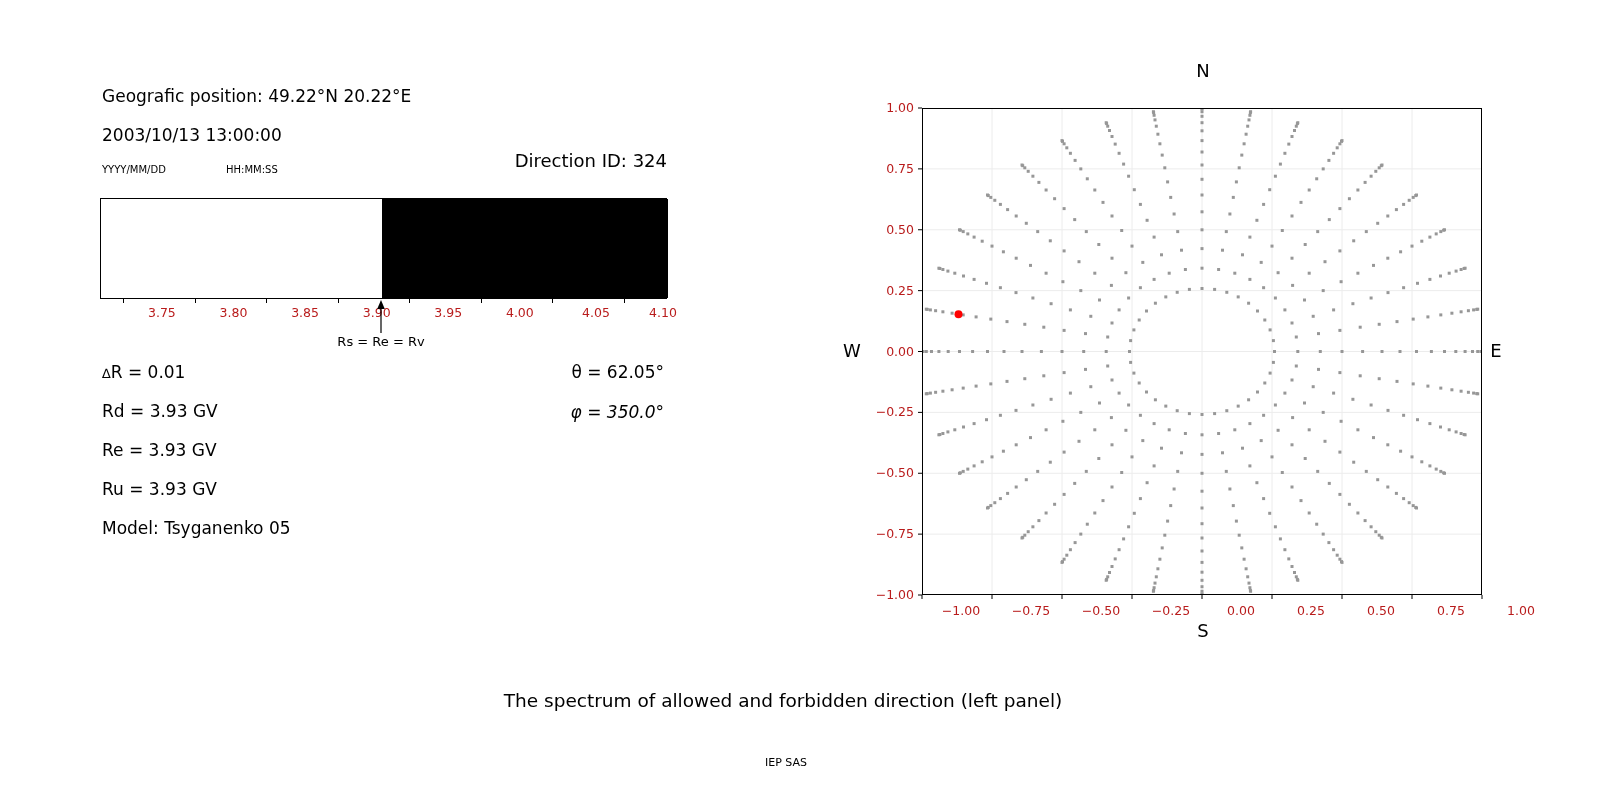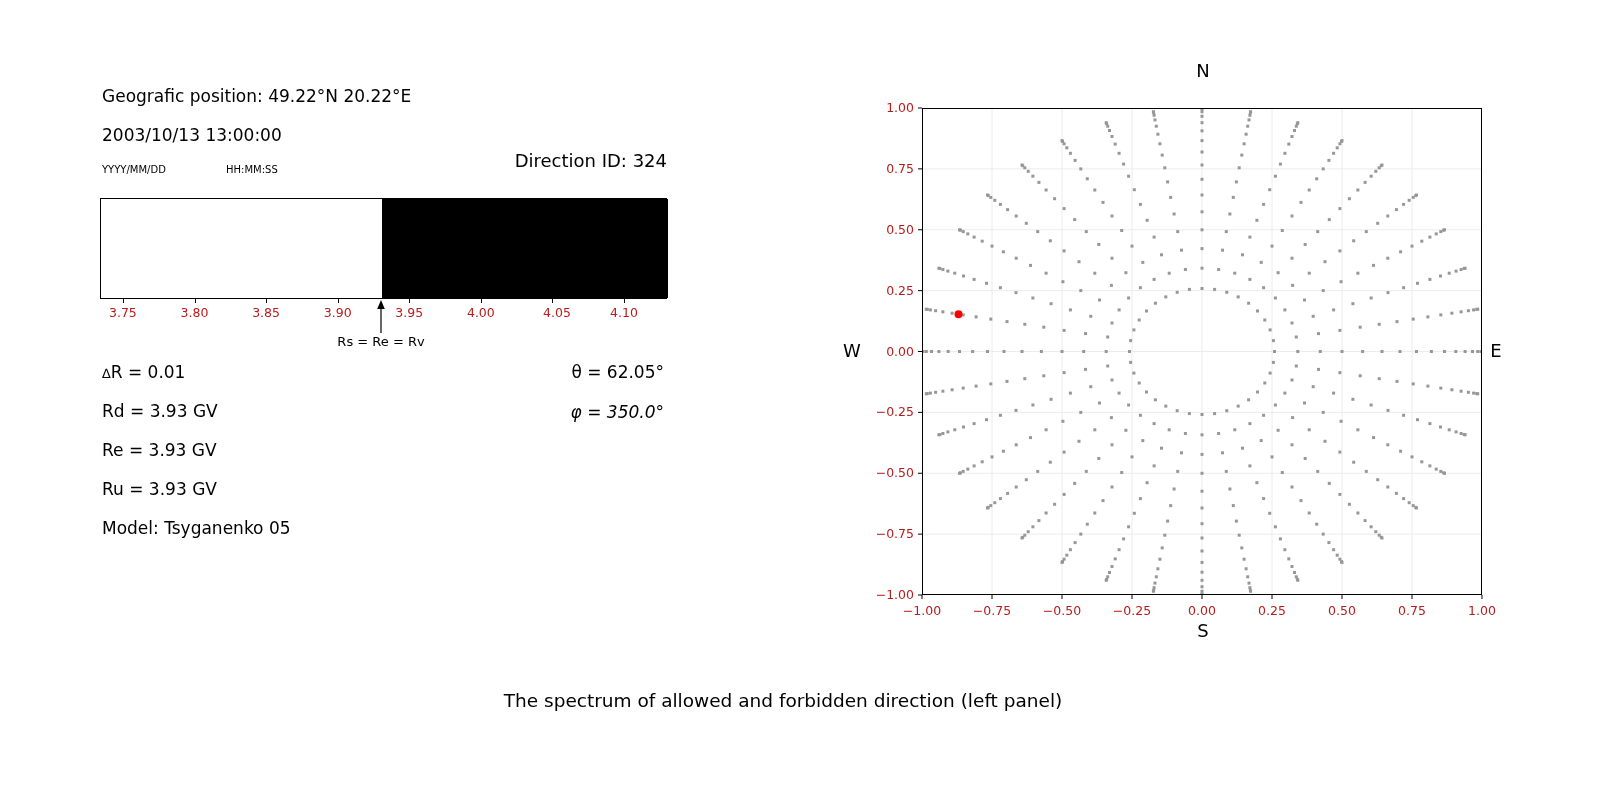--- a/index.html
+++ b/index.html
@@ -4,21 +4,21 @@
 <style>
   html,body{margin:0;padding:0;background:#ffffff;}
   #app{position:relative;width:1600px;height:800px;background:#fff;
        font-family:"DejaVu Sans","Liberation Sans",sans-serif;color:#000;overflow:hidden;}
   .abs{position:absolute;}
   .t17{font-size:17px;line-height:1.2;}
   .t18{font-size:18px;line-height:1.2;}
   .t13{font-size:13px;line-height:1.2;}
   .t11{font-size:10px;line-height:1.2;}
   .tick-label{position:absolute;font-size:12.5px;color:#b91c1c;white-space:nowrap;}
-  .xlab{transform:translateX(-50%);}
+  .xlab{transform:translateX(-50%);margin-left:39px;}
   .ylab{width:52px;text-align:right;}
   #spectrum-box{position:absolute;left:100px;top:198px;width:567px;height:101px;
                 border:1px solid #000;box-sizing:border-box;background:#fff;}
   .region{position:absolute;top:0;height:100%;}
   .lt-tick{position:absolute;width:1px;height:4px;background:#000;}
   .caption-wrap{position:absolute;left:0;width:1566px;text-align:center;font-size:18.5px;}
   .credit-wrap{position:absolute;left:0;width:1572px;text-align:center;font-size:11px;}
   .compass{position:absolute;font-size:18px;}
   svg{display:block;}
 </style>
@@ -715,13 +715,14 @@
       <span class="tick-label ylab" style="left: 862px; top: 526.125px;">−0.75</span>
       <span class="tick-label ylab" style="left: 862px; top: 587px;">−1.00</span>
     </div>
 
   <div class="compass" style="left:1203px;top:60px;transform:translateX(-50%);">N</div>
   <div class="compass" style="left:1203px;top:620px;transform:translateX(-50%);">S</div>
   <div class="compass" style="left:852px;top:340px;transform:translateX(-50%);">W</div>
   <div class="compass" style="left:1496px;top:340px;transform:translateX(-50%);">E</div>
 
   <div class="caption-wrap" style="top:690px;">The spectrum of allowed and forbidden direction (left panel)</div>
+  <div class="credit-wrap" style="top:756px;">IEP SAS</div>
 </div>
 
 </body></html>

